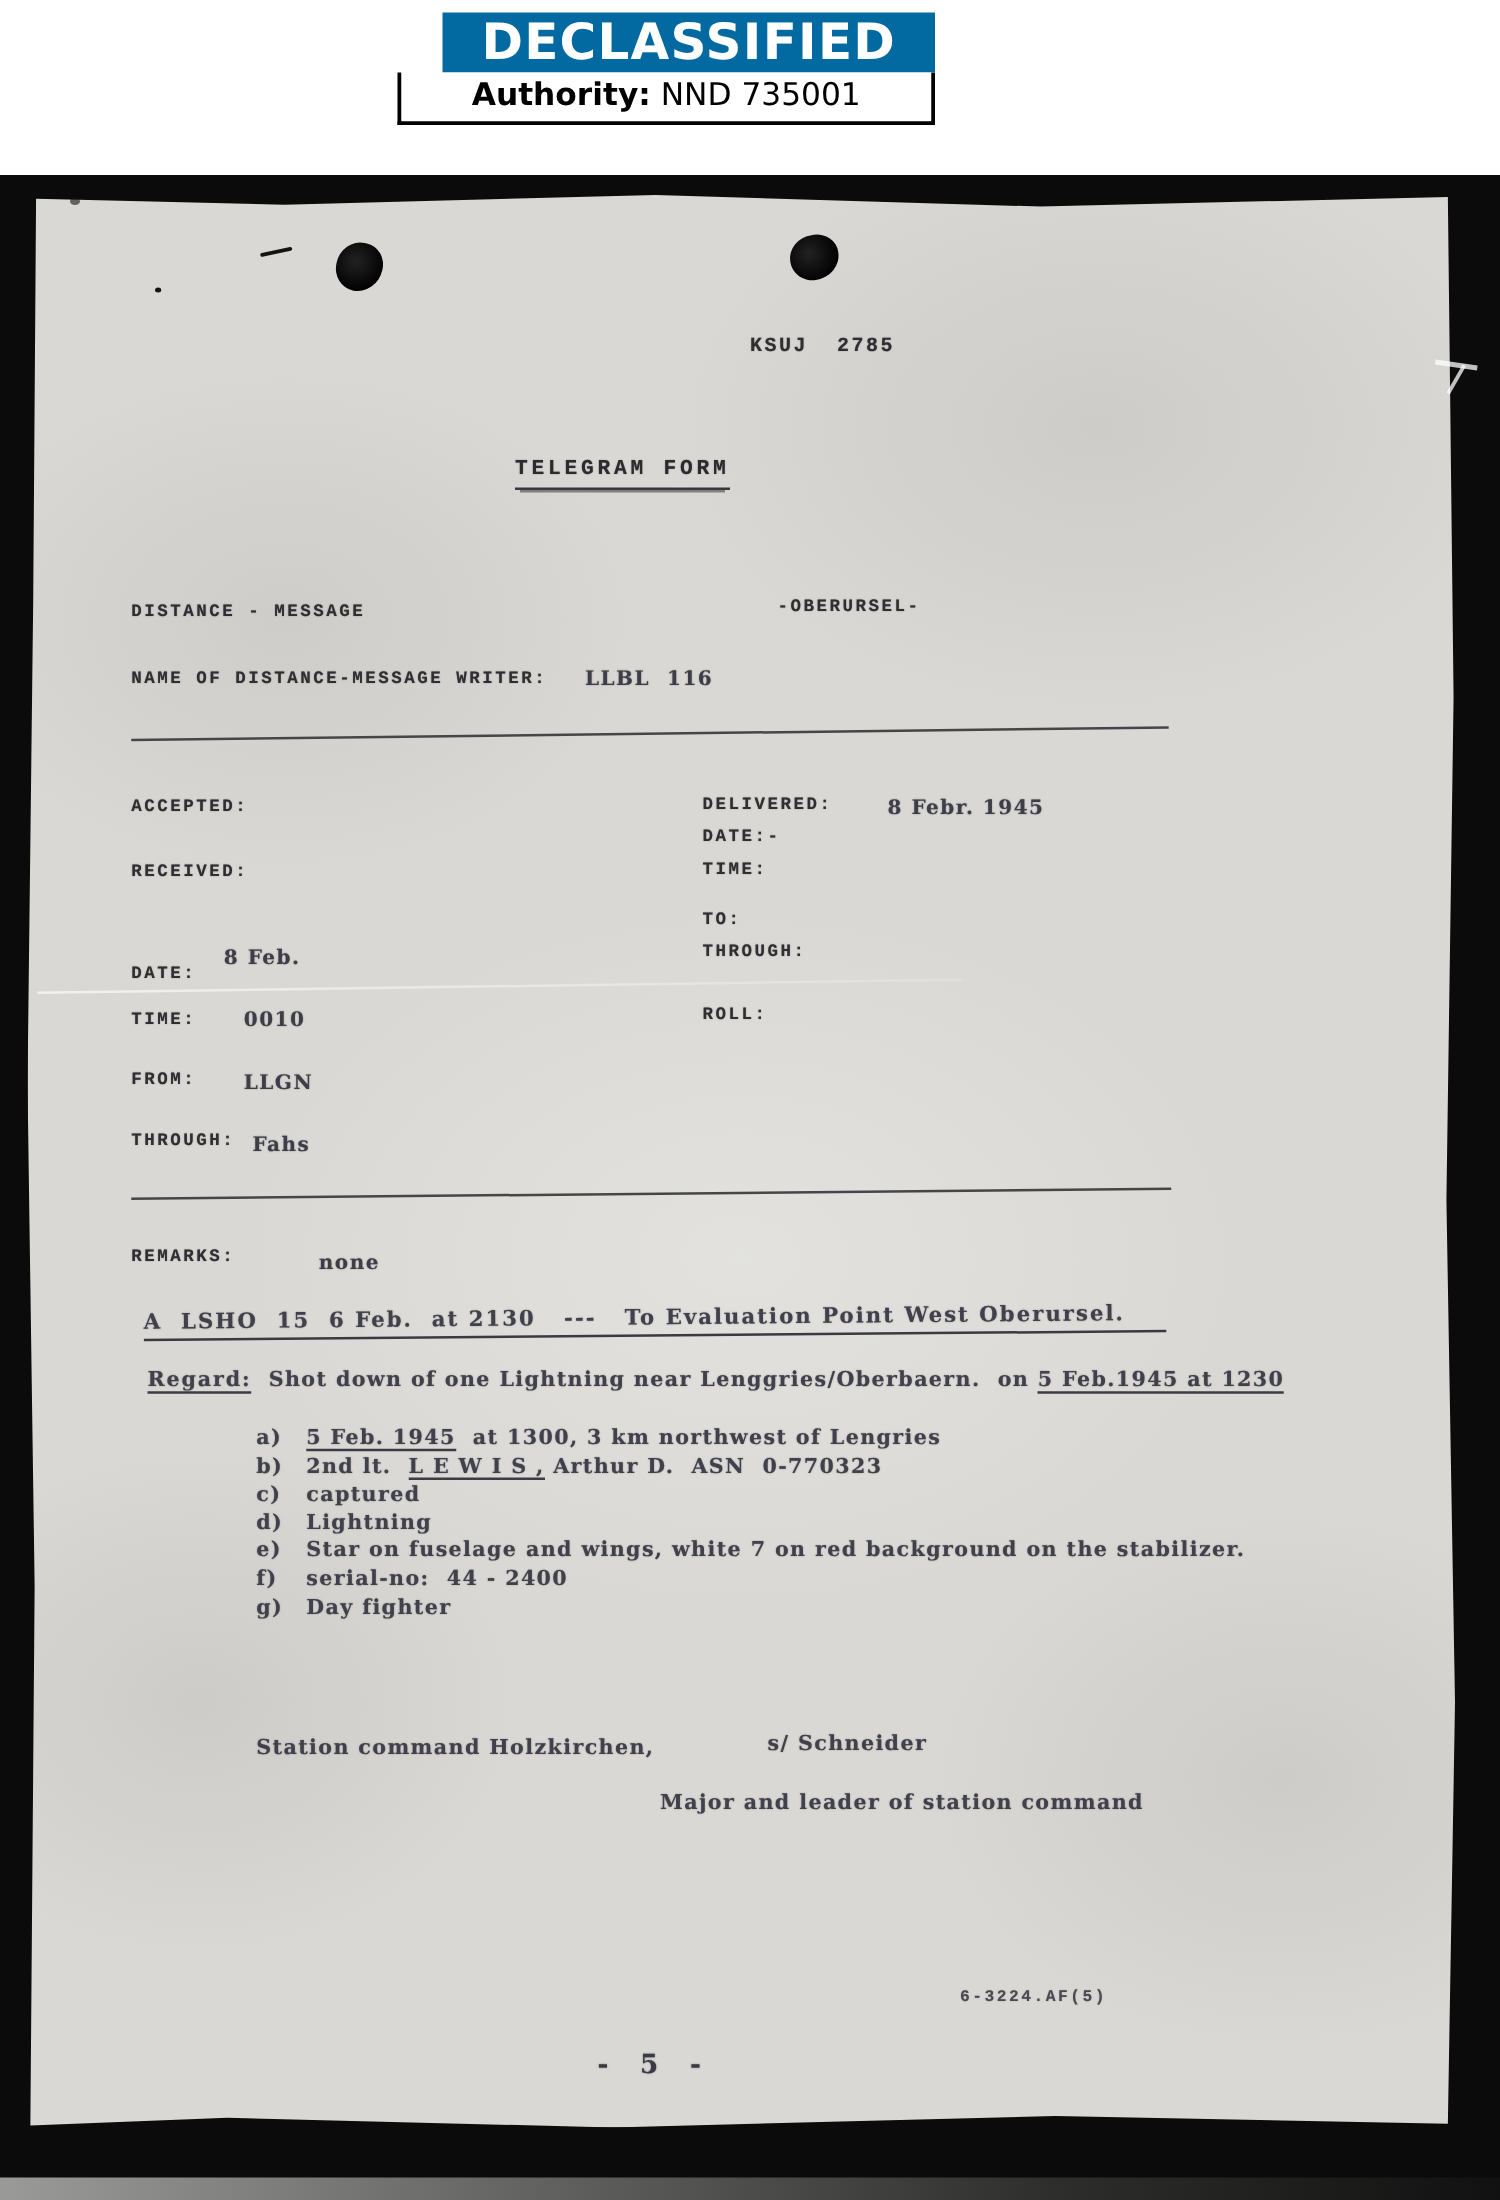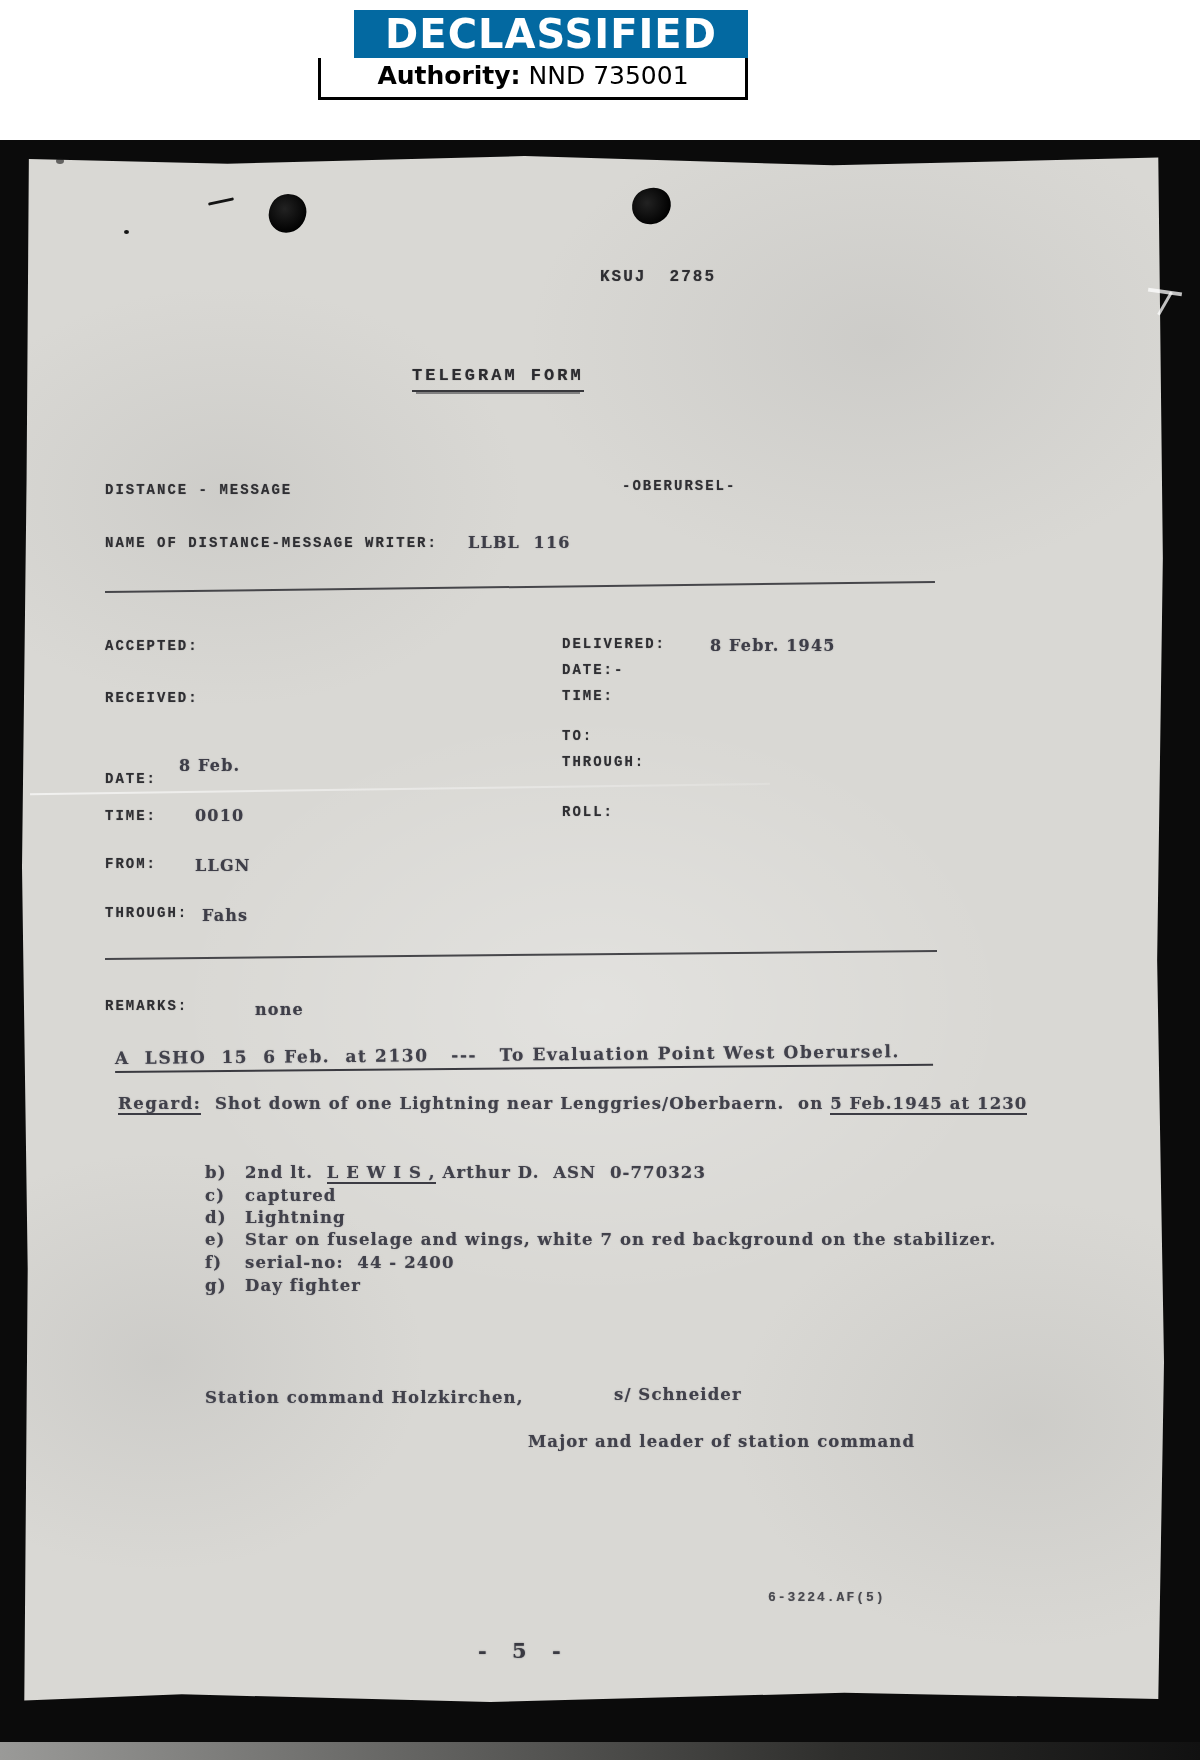--- a/index.html
+++ b/index.html
@@ -132,20 +132,21 @@
 
   <div class="rule" style="left:105px;top:954px;width:832px;transform:rotate(-0.55deg);"></div>
 
   <div class="lab" style="left:105px;top:998px;">REMARKS:</div>
   <div class="val" style="left:255px;top:1000px;">none</div>
 
   <div class="body-t routing" style="left:115px;top:1048px;font-size:17px;letter-spacing:1.6px;">A  LSHO  15  6 Feb.  at 2130   ---   To Evaluation Point West Oberursel.</div>
 
   <div class="body-t" style="left:118px;top:1094px;font-size:16.5px;"><span class="u-line" style="letter-spacing:1.5px;">Regard:</span><span>  </span><span>Shot down of one Lightning near Lenggries/Oberbaern.  on </span><span class="u-line">5 Feb.1945 at 1230</span></div>
 
+  <div class="item-row" style="left:205px;top:1140px;"><span class="marker">a)</span><span></span><span class="u-line">5 Feb. 1945</span><span>  at 1300, 3 km northwest of Lengries</span></div>
   <div class="item-row" style="left:205px;top:1163px;"><span class="marker">b)</span><span>2nd lt.  </span><span class="u-line">L E W I S ,</span><span> Arthur D.  ASN  0-770323</span></div>
   <div class="item-row" style="left:205px;top:1186px;"><span class="marker">c)</span><span>captured</span></div>
   <div class="item-row" style="left:205px;top:1208px;"><span class="marker">d)</span><span>Lightning</span></div>
   <div class="item-row" style="left:205px;top:1230px;"><span class="marker">e)</span><span>Star on fuselage and wings, white 7 on red background on the stabilizer.</span></div>
   <div class="item-row" style="left:205px;top:1253px;"><span class="marker">f)</span><span>serial-no:  44 - 2400</span></div>
   <div class="item-row" style="left:205px;top:1276px;"><span class="marker">g)</span><span>Day fighter</span></div>
 
   <div class="body-t" style="left:205px;top:1388px;">Station command Holzkirchen,</div>
   <div class="body-t" style="left:614px;top:1385px;">s/ Schneider</div>
   <div class="body-t" style="left:528px;top:1432px;">Major and leader of station command</div>

